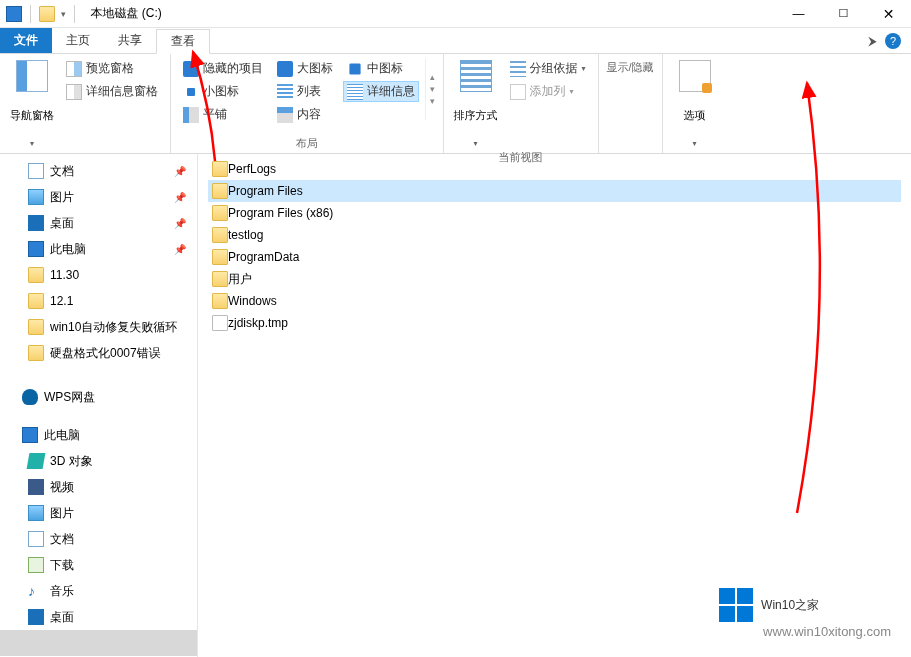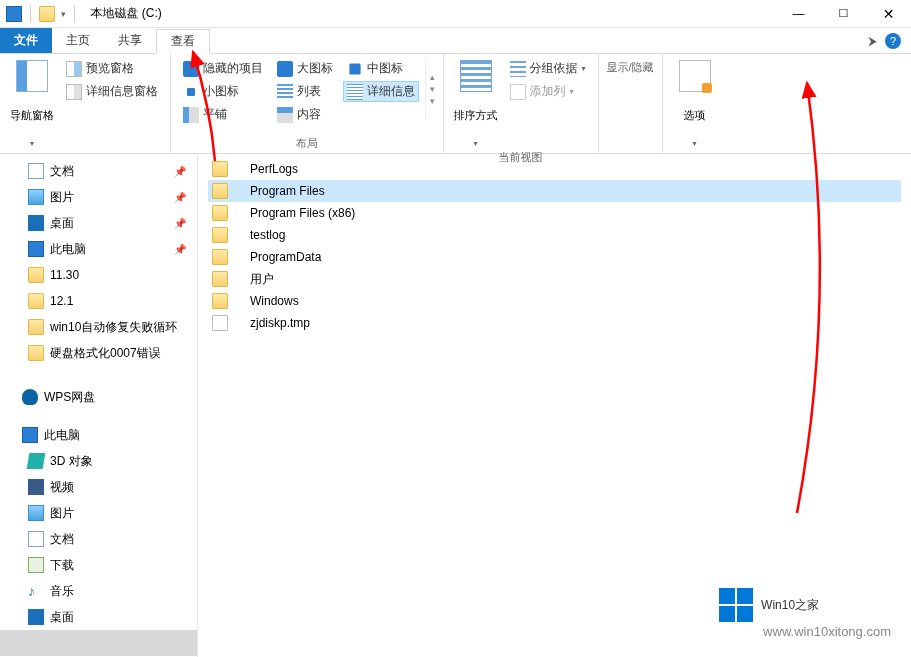--- a/index.html
+++ b/index.html
@@ -36,21 +36,21 @@
 
 .content { display: flex; height: calc(657px - 28px - 26px - 100px); }
 .nav { width: 198px; border-right: 1px solid #e5e5e5; overflow: hidden; padding-top: 4px; }
 .nav .item { display: flex; align-items: center; height: 26px; padding-left: 28px; gap: 6px; position: relative; }
 .nav .item .pin { position: absolute; right: 10px; color: #777; font-size: 10px; }
 .nav .item.ind1 { padding-left: 28px; }
 .nav .item.sel { background: #d8d8d8; }
 .nav .ico { width: 16px; height: 16px; flex-shrink: 0; }
 
 .filelist { flex: 1; padding: 4px 10px; }
-.filelist .row { display: flex; align-items: center; height: 22px; gap: 22px; padding: 0 4px; }
+.filelist .row { display: flex; align-items: center; height: 22px; gap: 0; padding: 0 4px; }
 .filelist .row.sel { background: #cce8ff; }
 .filelist .ico { width: 16px; height: 16px; flex-shrink: 0; }
 
 .watermark { position: absolute; right: 20px; bottom: 18px; text-align: left; }
 .watermark .big { font-size: 26px; font-weight: 500; color: #333; display:flex; align-items:center; gap:8px; }
 .watermark .url { font-size: 13px; color: #888; margin-top: 2px; margin-left: 44px; }
 
 .arrow1 { position: absolute; left: 165px; top: 46px; pointer-events: none; }
 .arrow2 { position: absolute; right: 44px; top: 78px; pointer-events: none; }
 

